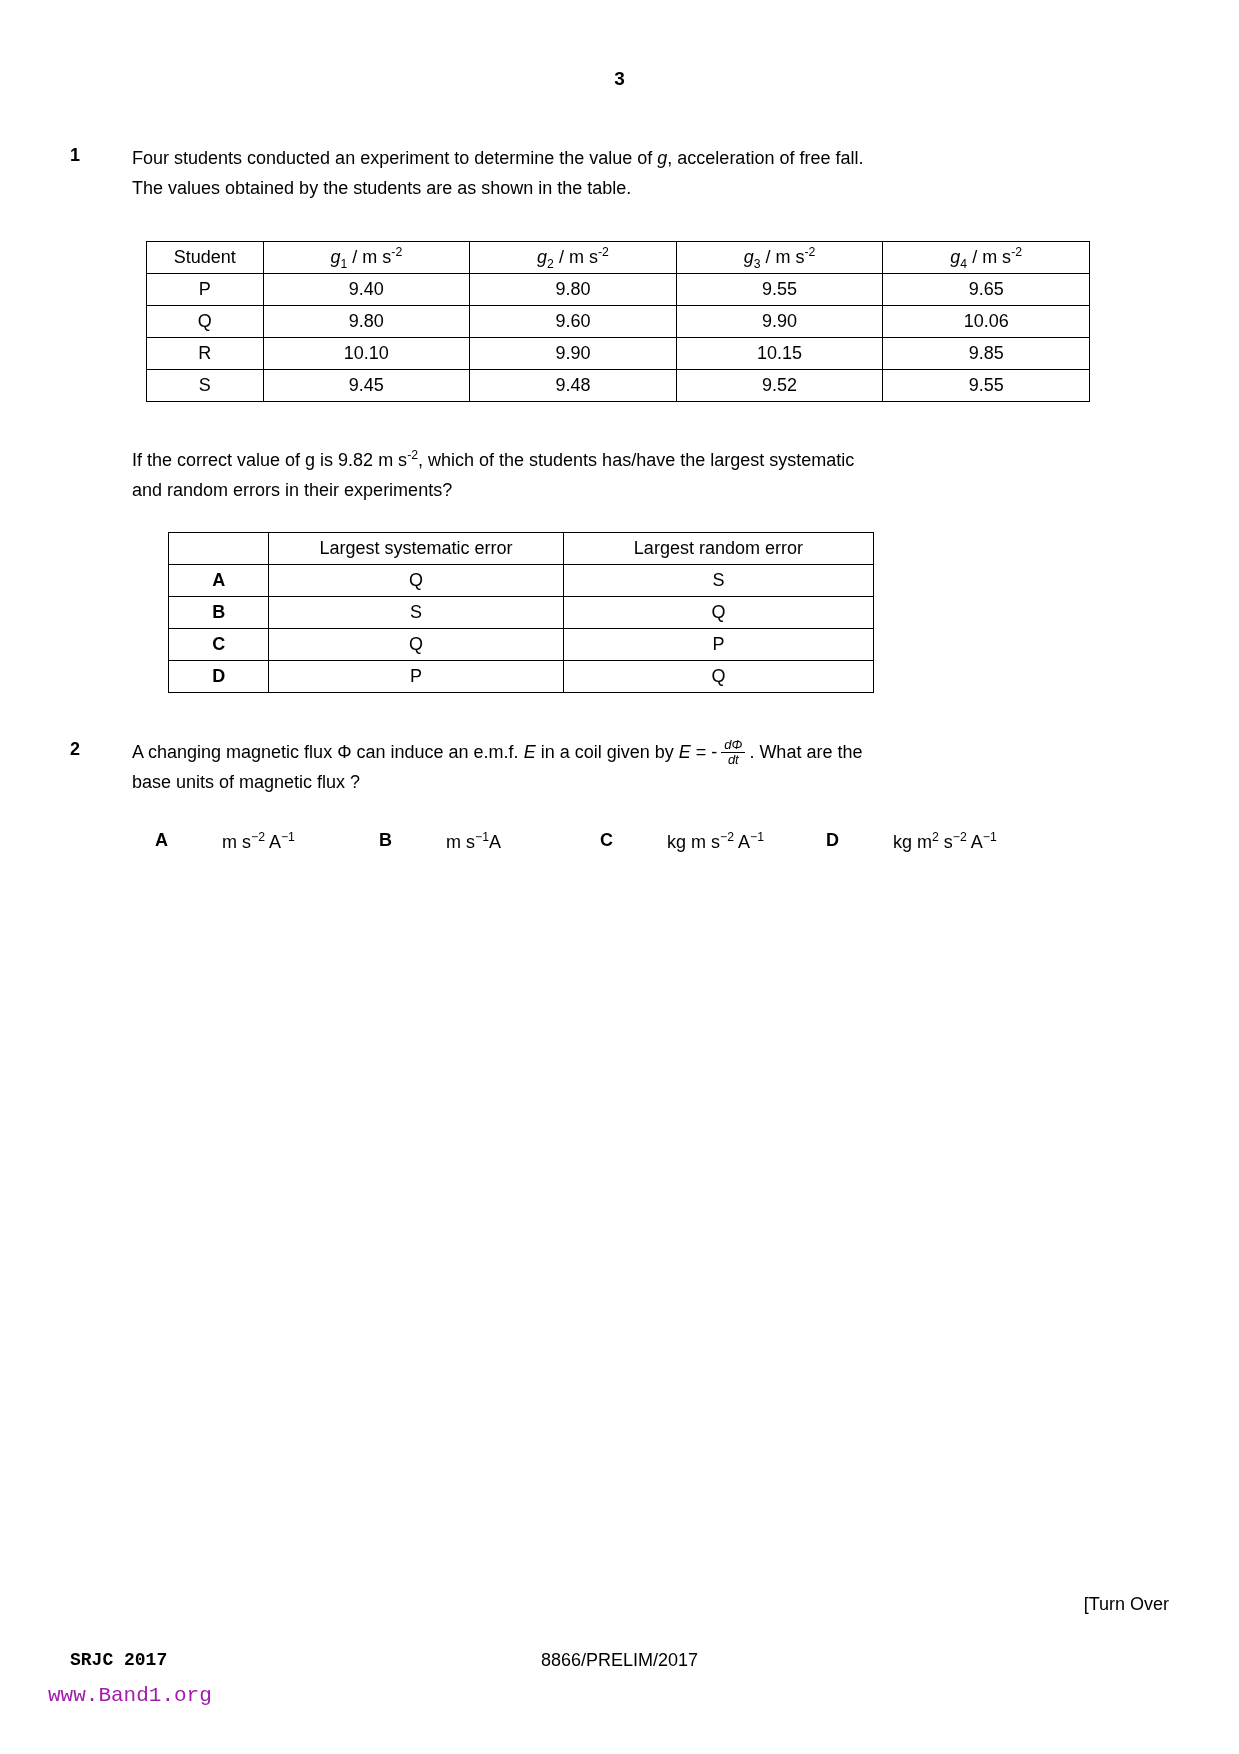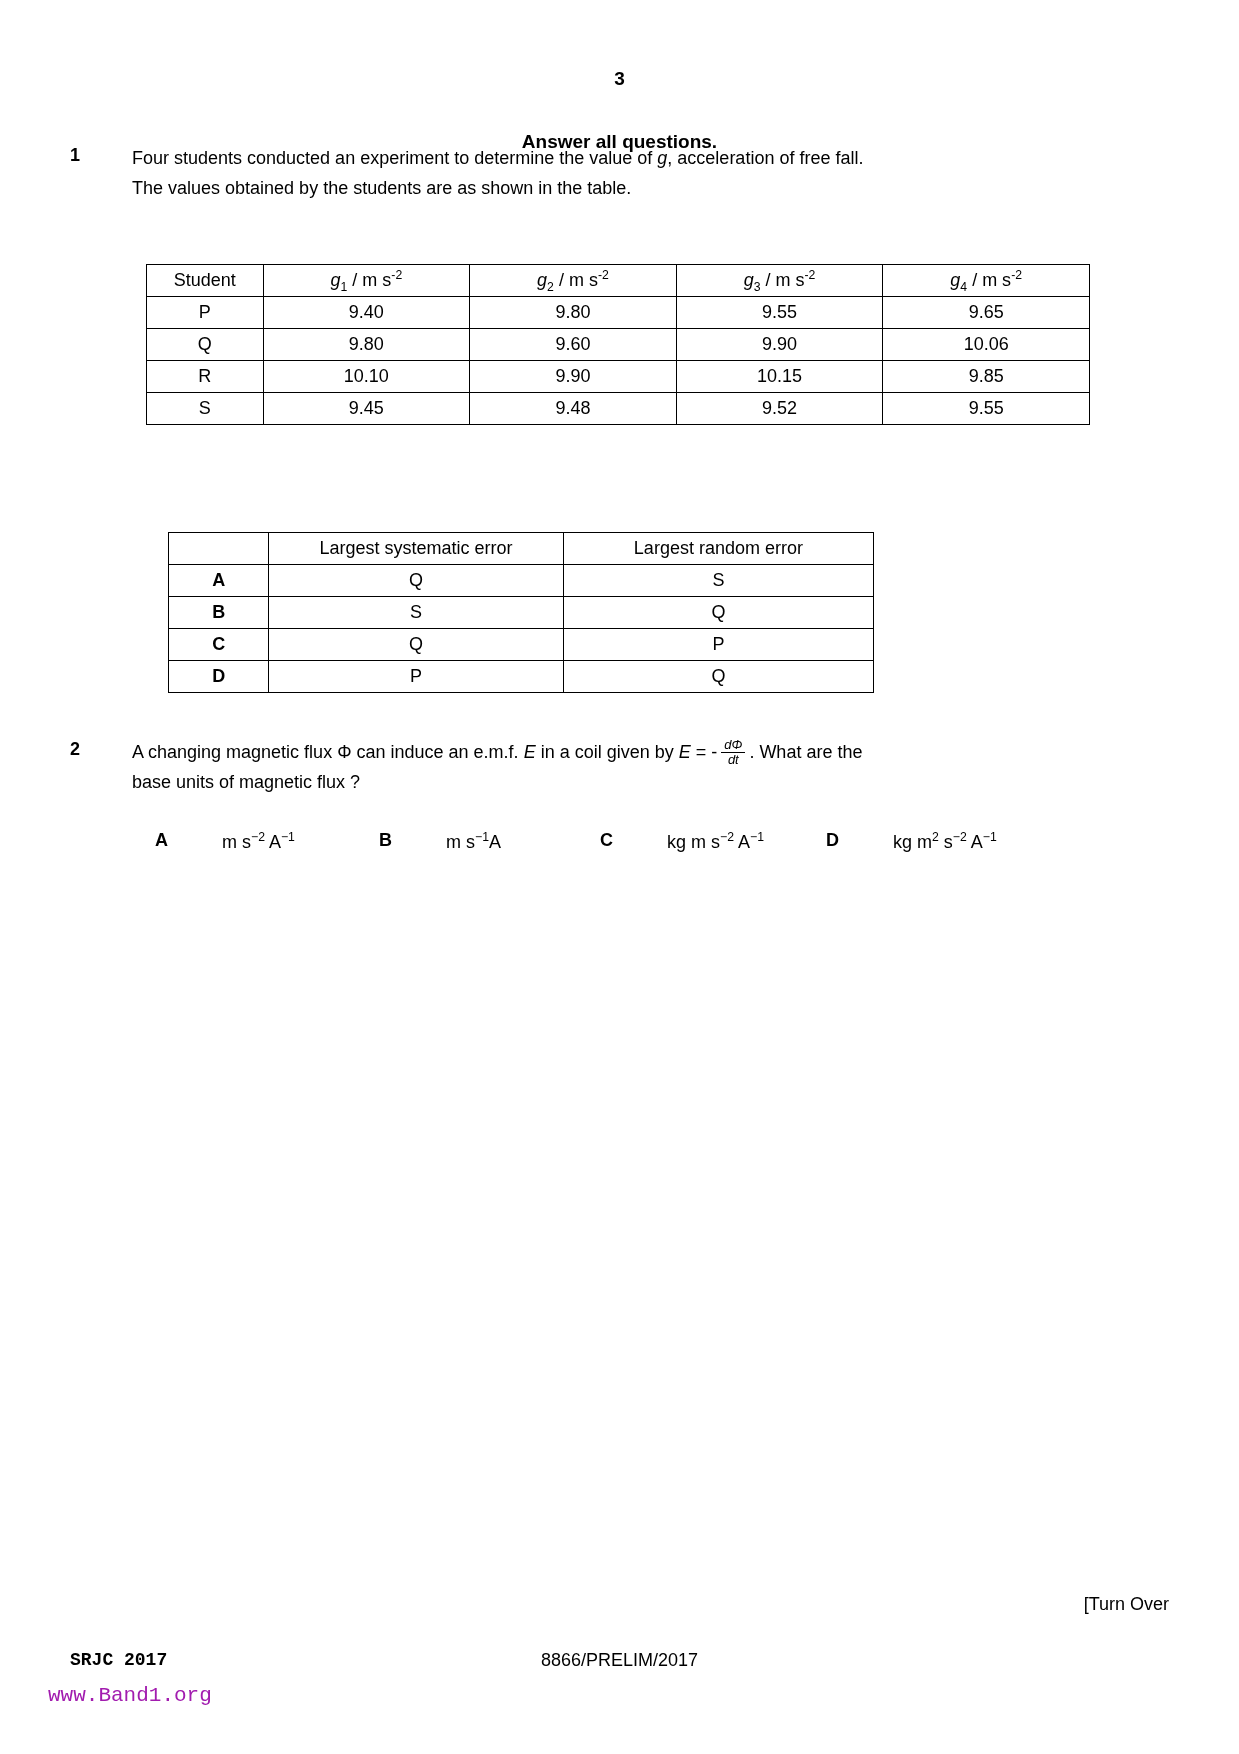--- a/index.html
+++ b/index.html
@@ -51,21 +51,21 @@
     line-height: 30px;
   }
   i.var { font-style: italic; }
   sup { font-size: 0.68em; vertical-align: super; }
   sub { font-size: 0.68em; vertical-align: sub; }
 
   
   table.results {
     position: absolute;
     left: 146px;
-    top: 264px;
+    top: 241px;
     width: 944px;
     border-collapse: collapse;
     font-size: 18px;
   }
   table.results th, table.results td {
     border: 1px solid #000;
     text-align: center;
     height: 31px;
     padding: 0;
     font-weight: normal;
@@ -157,21 +157,20 @@
     font-size: 21px;
     color: #a21caf;
   }
 </style>
 </head>
 <body>
 
 <div class="page">
 
   <div class="page-number">3</div>
-  <div class="section-title">Answer all questions.</div>
 
   <div class="qnum" style="left:70px; top:145px;">1</div>
   <div class="qbody" style="left:132px; top:143px; width:970px;">
     <span>Four students conducted an experiment to determine the value of </span><i class="var">g</i><span>, acceleration of free fall.</span><br>
     <span>The values obtained by the students are as shown in the table.</span>
   </div>
 
   <table class="results">
     <thead>
       <tr>
@@ -207,20 +206,24 @@
       <tr>
         <td class="c0">S</td>
         <td class="c1">9.45</td>
         <td class="c2">9.48</td>
         <td class="c3">9.52</td>
         <td class="c4">9.55</td>
       </tr>
     </tbody>
   </table>
 
+  <div class="qbody" style="left:132px; top:440px; width:960px;">
+    <span>If the correct value of g is 9.82 m s</span><sup>-2</sup><span>, which of the students has/have the largest systematic</span><br>
+    <span>and random errors in their experiments?</span>
+  </div>
 
   <table class="options">
     <thead>
       <tr>
         <th class="oc0"></th>
         <th class="oc1">Largest systematic error</th>
         <th class="oc2">Largest random error</th>
       </tr>
     </thead>
     <tbody>

